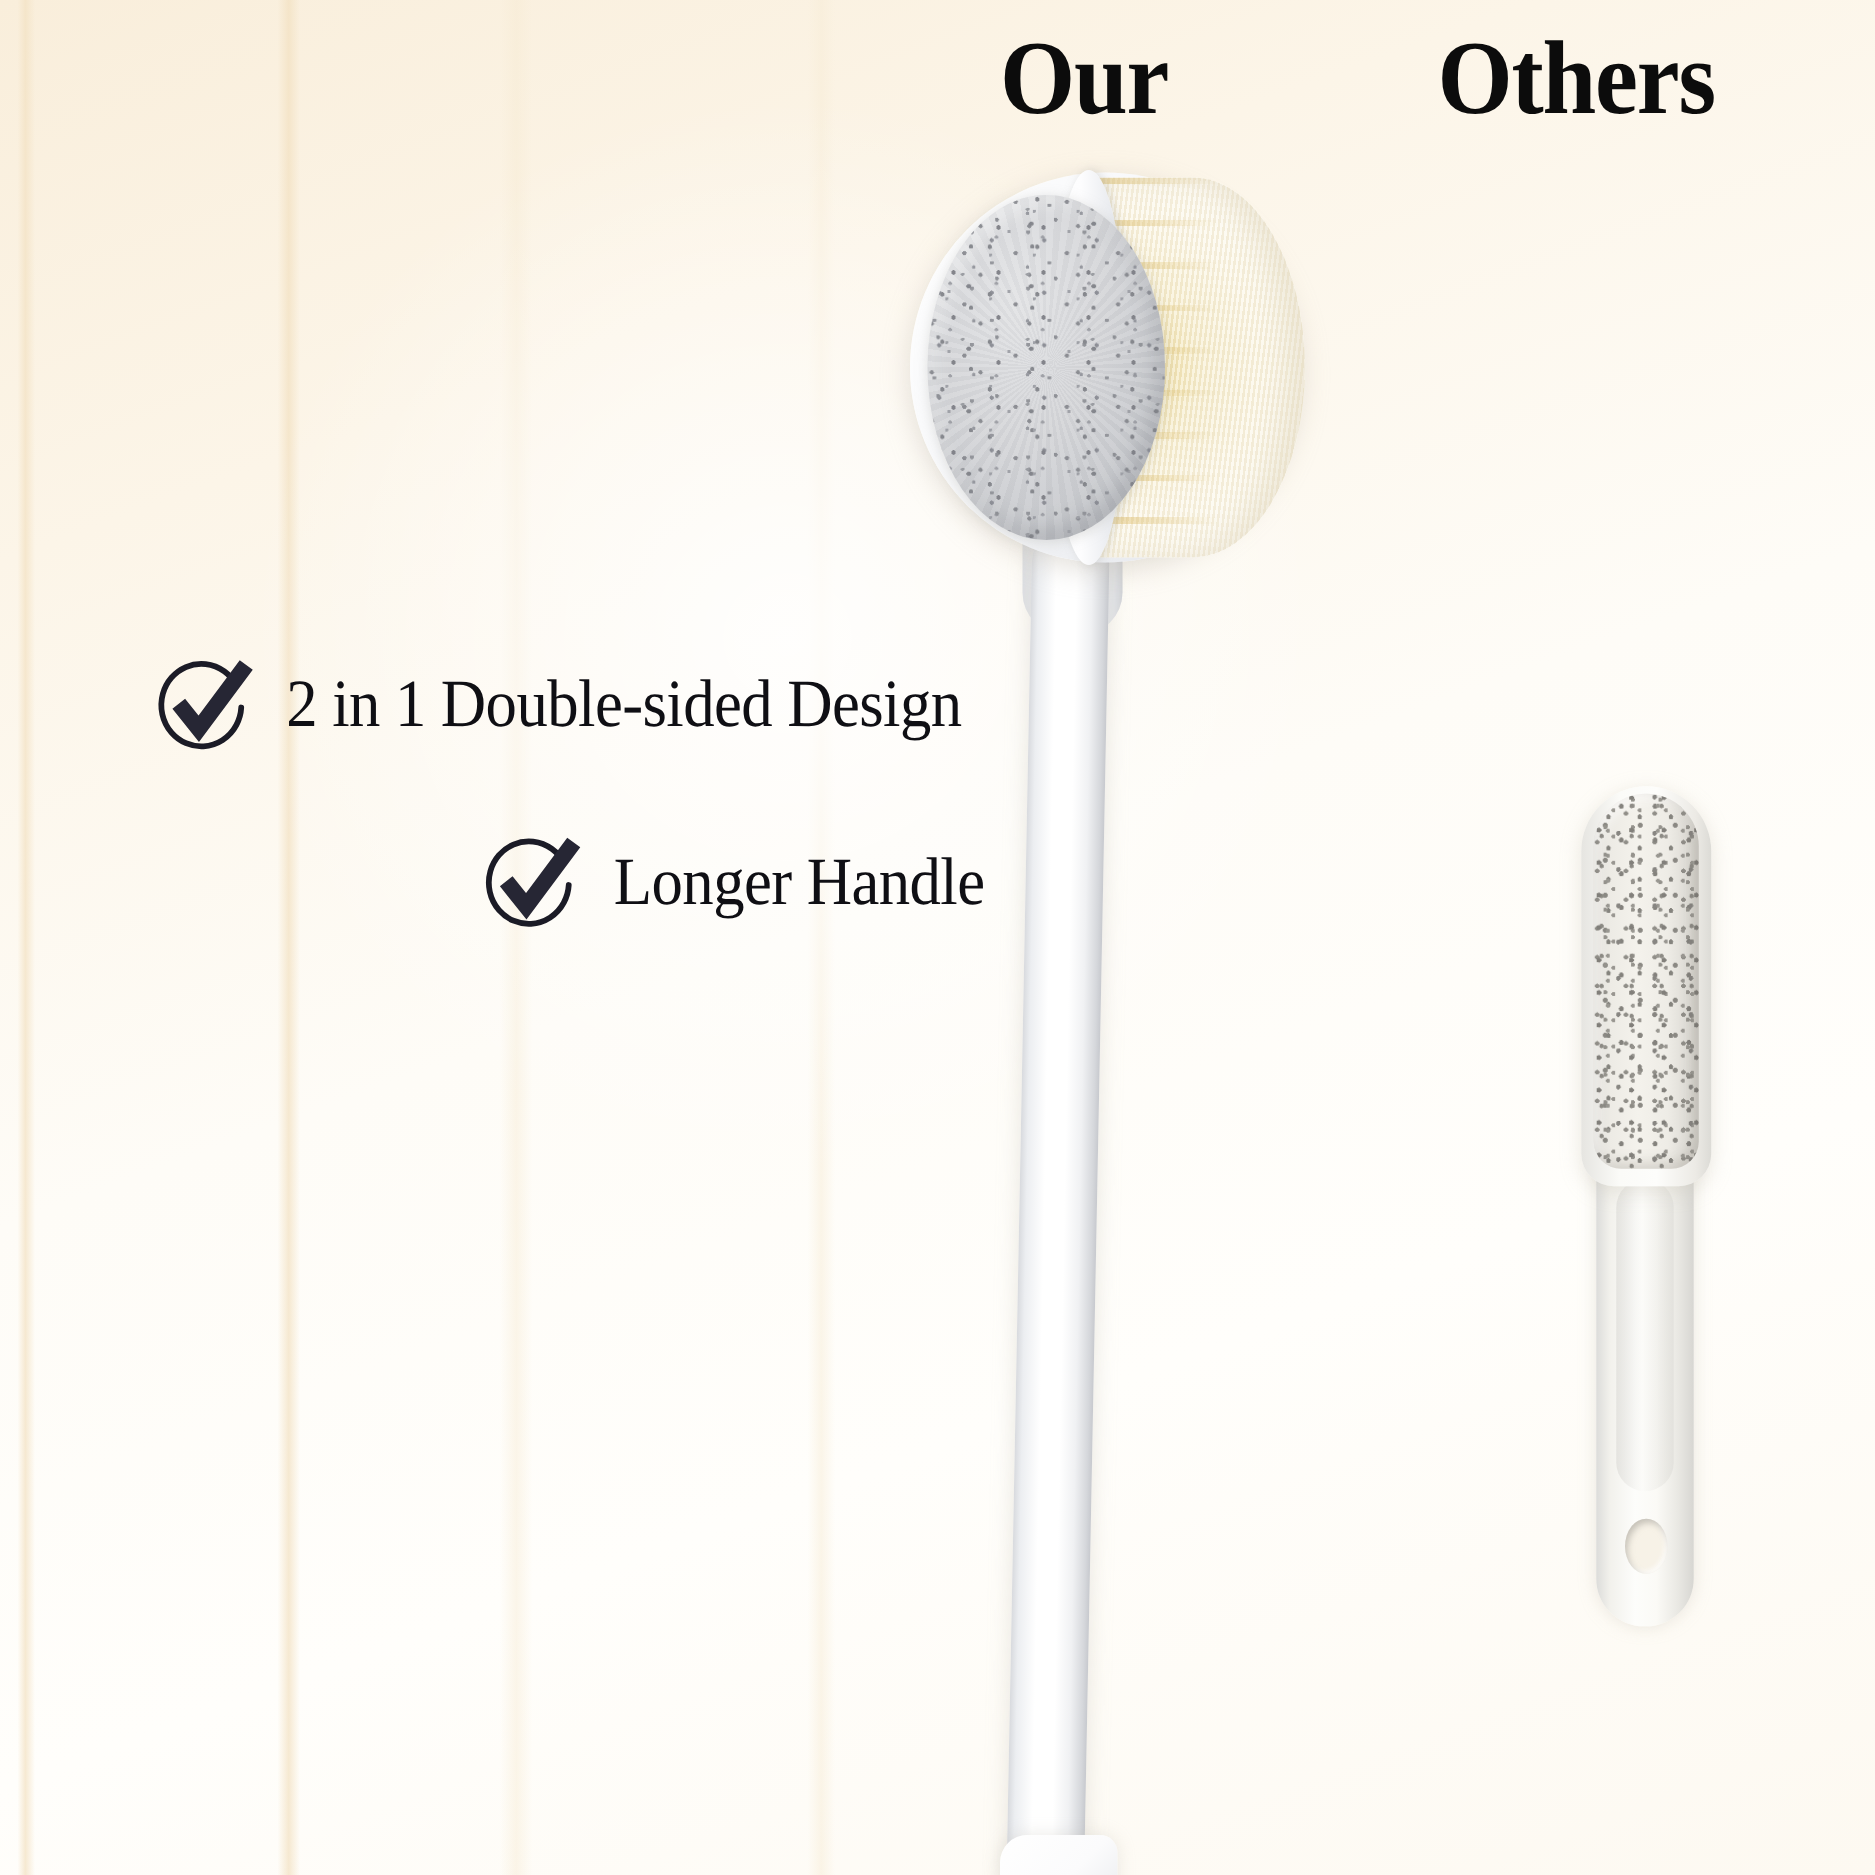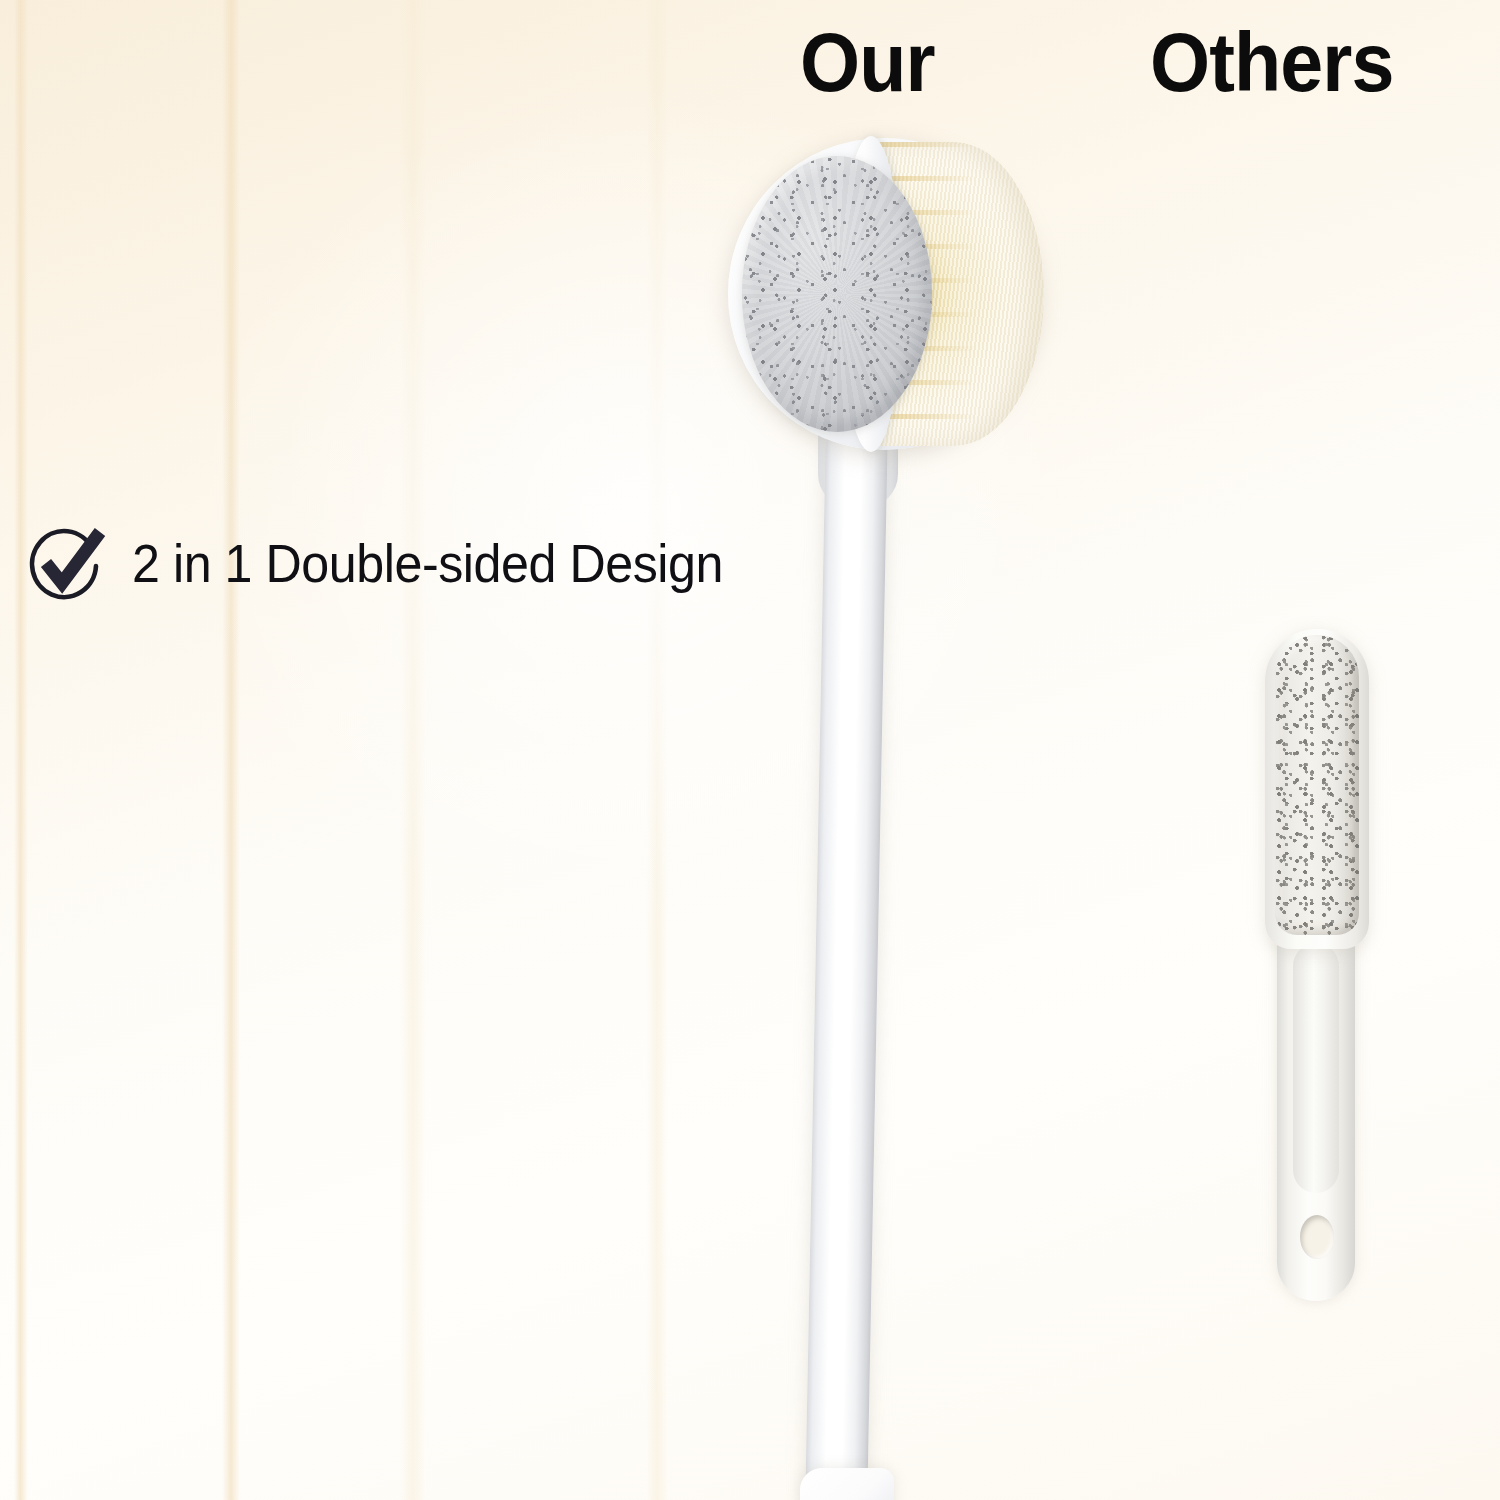--- a/index.html
+++ b/index.html
@@ -14,20 +14,21 @@
     background: #fdf8ef;
   }
 
   #stage {
     position: relative;
     width: 1500px;
     height: 1500px;
     overflow: hidden;
     background:
       linear-gradient(160deg, #f9eedb 0%, #fcf5e8 22%, #fefcf7 48%, #fffefb 70%, #fdf9f1 100%);
+    font-family: Liberation Serif, serif;
   }
 
   
   .streak {
     position: absolute;
     top: 0;
     bottom: 0;
     pointer-events: none;
   }
   .streak.s1 { left: 14px;  width: 14px; background: linear-gradient(to right, rgba(244,228,200,0) 0%, rgba(243,226,196,.75) 45%, rgba(244,228,200,0) 100%); }
@@ -62,20 +63,21 @@
     position: absolute;
     left: 30px;
     top: 492px;
     width: 780px;
   }
   .feature-row {
     position: relative;
     height: 142px;
     display: flex;
     align-items: center;
+    justify-content: flex-end;
   }
   .check-icon {
     position: relative;
     width: 74px;
     height: 74px;
     flex: 0 0 74px;
     margin-right: 28px;
   }
   .check-icon svg { display: block; width: 74px; height: 74px; overflow: visible;}
   .feature-label {
@@ -358,20 +360,29 @@
     <div class="feature-row">
       <span class="check-icon">
         <svg viewBox="0 0 74 74">
           <path d="M62 22 A32 33 0 1 0 66 40" fill="none" stroke="#1b1b26" stroke-width="4.6" stroke-linecap="round"></path>
           <path d="M16 37 L32 57 L70 6" fill="none" stroke="#262634" stroke-width="13" stroke-linecap="butt" stroke-linejoin="miter"></path>
         </svg>
       </span>
       <span class="feature-label">2 in 1 Double-sided Design</span>
     </div>
 
+    <div class="feature-row">
+      <span class="check-icon">
+        <svg viewBox="0 0 74 74">
+          <path d="M62 22 A32 33 0 1 0 66 40" fill="none" stroke="#1b1b26" stroke-width="4.6" stroke-linecap="round"></path>
+          <path d="M16 37 L32 57 L70 6" fill="none" stroke="#262634" stroke-width="13" stroke-linecap="butt" stroke-linejoin="miter"></path>
+        </svg>
+      </span>
+      <span class="feature-label">Longer Handle</span>
+    </div>
 
 
 
 
   </div>
 
   <div id="our-brush">
     <div id="our-neck"></div>
     <div id="our-handle"></div>
 

